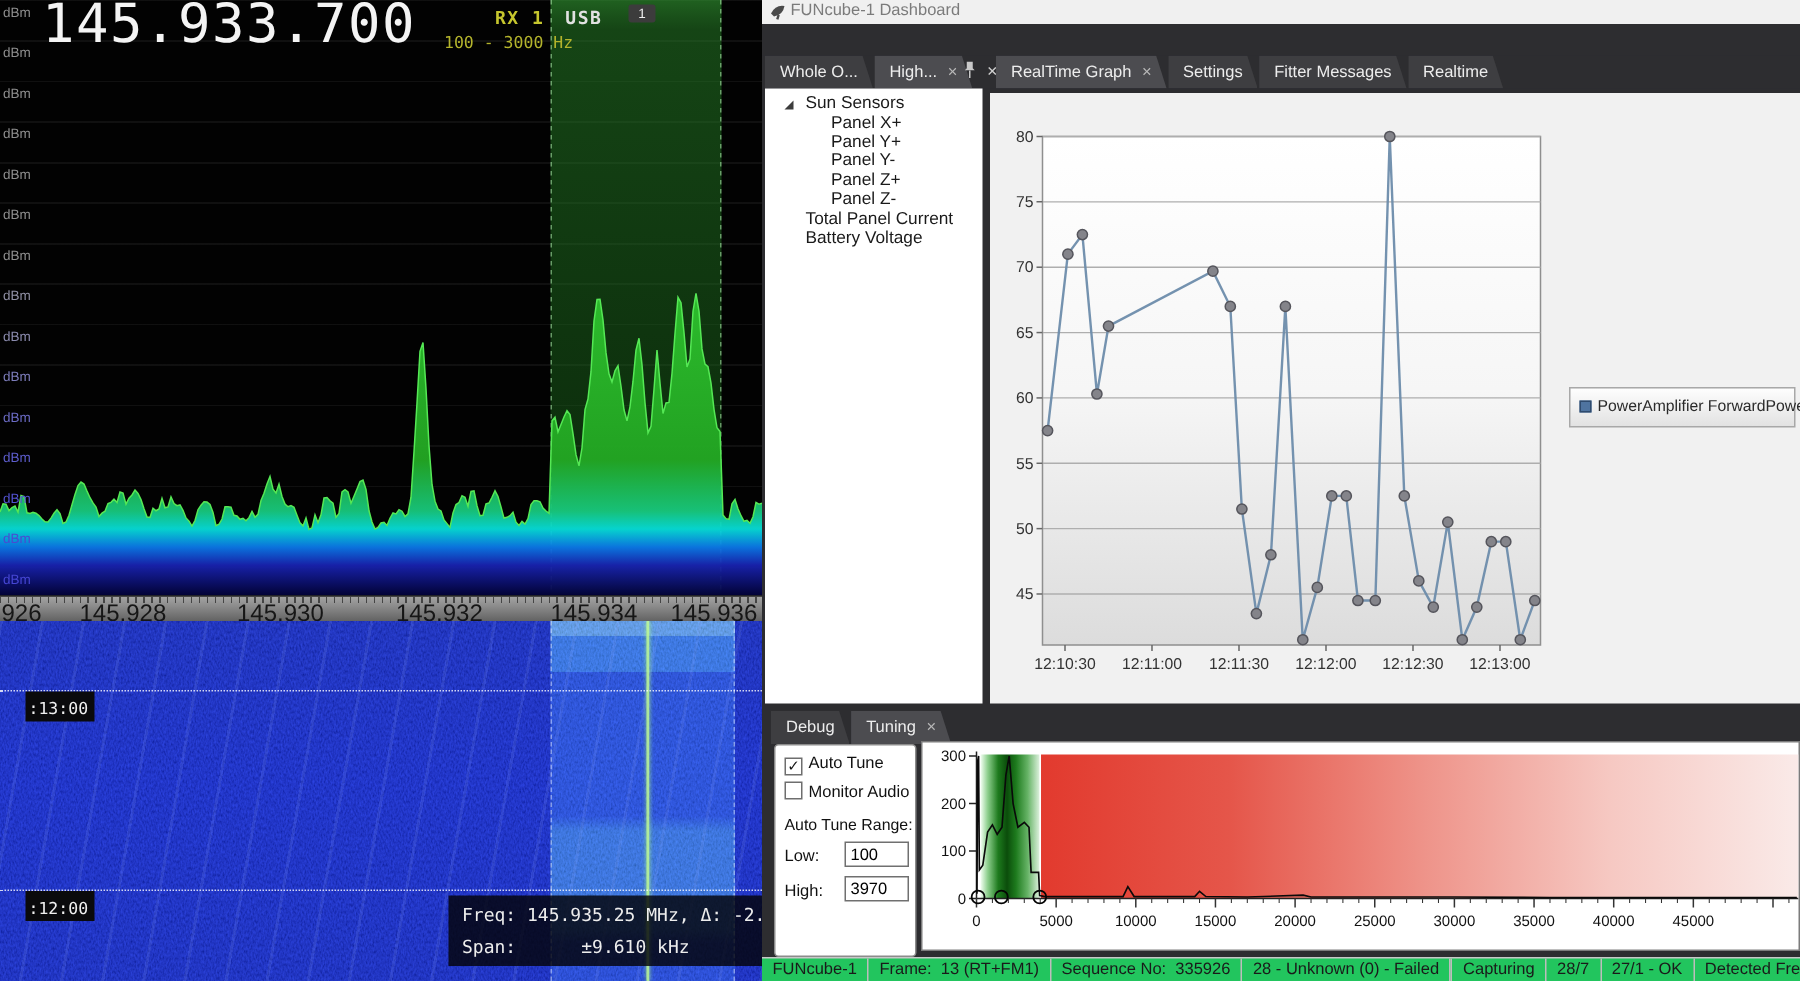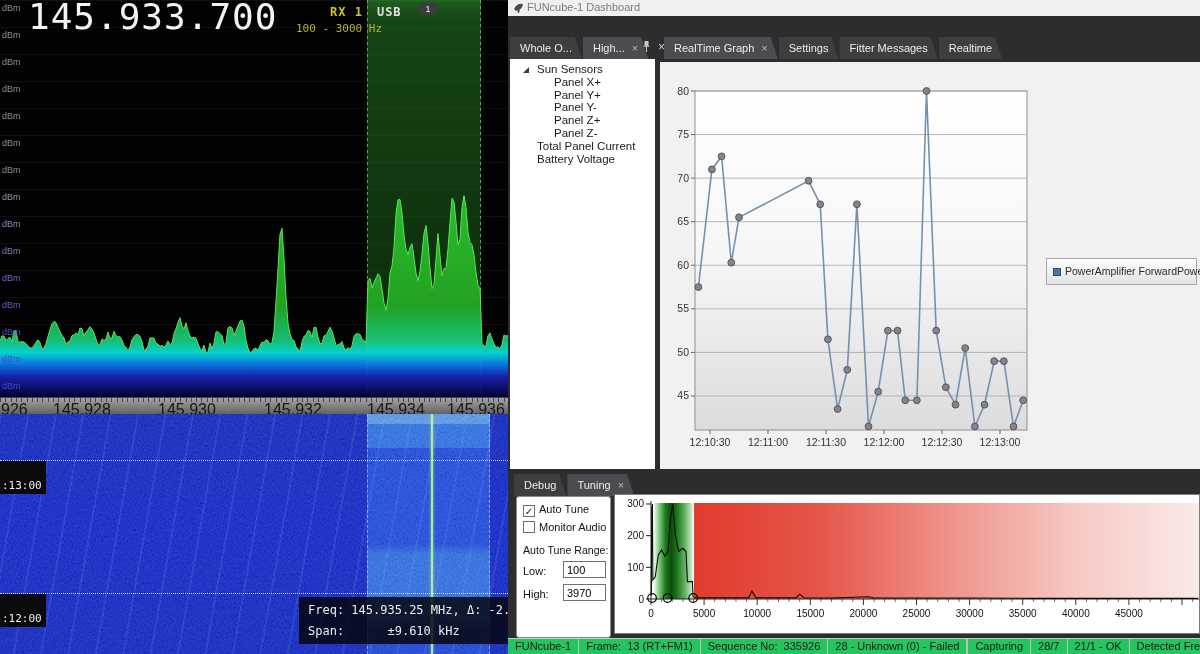--- a/index.html
+++ b/index.html
@@ -37,22 +37,22 @@
       rgba(50,105,248,0.6) 215px 100%); }
   #wf-noise { position:absolute; left:0; top:0; }
   #wf-streaks { position:absolute; left:0; top:0; width:508px; height:240px;
     background:repeating-linear-gradient(100deg, rgba(150,170,255,0.13) 0 2px, transparent 2px 27px); }
   #wf-carrier { position:absolute; left:431px; top:0; width:2px; height:240px;
     background:rgba(195,255,145,0.85); box-shadow:0 0 3px rgba(180,255,120,0.8); }
   .wf-vdash { position:absolute; top:0; height:240px; width:0;
     border-left:1px dashed rgba(225,235,255,0.5); }
   .wf-marker-line { position:absolute; left:0; width:508px; height:0;
     border-top:1px dotted rgba(255,255,255,0.8); }
-  .wf-marker-label { position:absolute; left:0; background:#0a0a0c; color:#f0f0f0;
-    font-family:"DejaVu Sans Mono",monospace; font-size:11px; padding:18px 4px 2px 2px; }
+  .wf-marker-label { position:absolute; left:17px; background:#0a0a0c; color:#f0f0f0;
+    font-family:"DejaVu Sans Mono",monospace; font-size:11px; padding:5px 4px 2px 2px; }
   #wf-info { position:absolute; left:299px; top:183px; width:209px; height:47px;
     background:rgba(4,4,8,0.82); color:#ededed; font-family:"DejaVu Sans Mono",monospace;
     font-size:12px; line-height:21px; padding:3px 0 0 9px; white-space:pre; }
 
   
   #dash { position:absolute; left:508px; top:0; width:692px; height:654px; background:#2d2d30; }
   #titlebar { position:absolute; left:0; top:0; width:692px; height:16px; background:#f0f0f0; }
   #titlebar .t { position:absolute; left:19px; top:1px; font-size:11px; color:#7b7b7b; }
   #app-icon { position:absolute; left:5px; top:2px; }
   #menubar { position:absolute; left:0; top:16px; width:692px; height:21px; background:#f2f2f2;
@@ -441,17 +441,17 @@
         </svg>
     </div>
     <div id="statusbar">
         <div class="sb-cell">FUNcube-1</div>
         <div class="sb-cell">Frame:  13 (RT+FM1)</div>
         <div class="sb-cell">Sequence No:  335926</div>
         <div class="sb-cell">28 - Unknown (0) - Failed</div>
         <div class="sb-spacer"></div>
         <div class="sb-cell">Capturing</div>
         <div class="sb-cell">28/7</div>
-        <div class="sb-cell">21/1 - OK</div>
+        <div class="sb-cell">27/1 - OK</div>
         <div class="sb-cell sb-last">Detected Frequency  1561</div>
       </div>
   </section>
 </div>
 
 </body></html>

